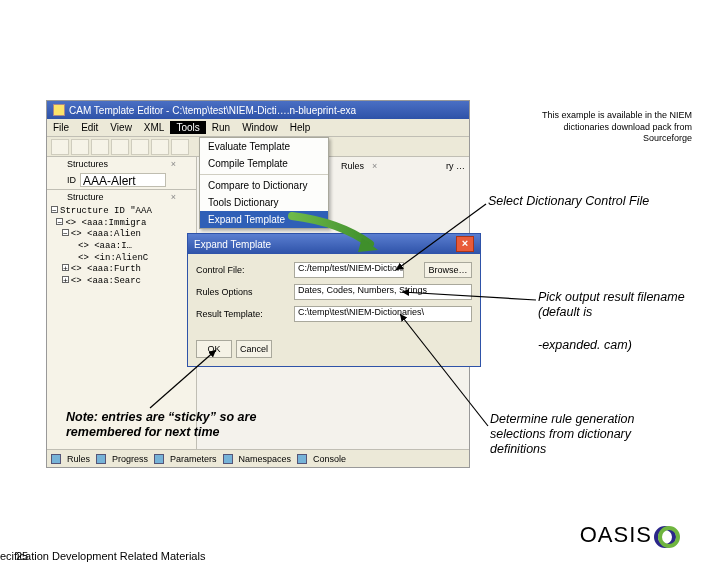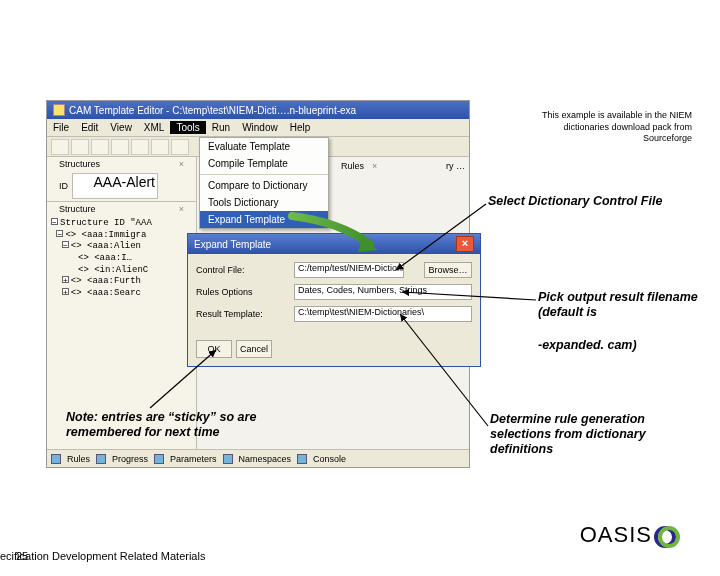--- a/index.html
+++ b/index.html
@@ -73,28 +73,28 @@
   .leftpanel {
     position: absolute;
     top: 56px;
     left: 0;
     width: 150px;
     height: 310px;
     background: #f6f3e8;
     border-right: 1px solid #c0beb4;
     font-size: 9px;
   }
-  .tab-row { display: flex; align-items: center; padding: 2px 12px; gap: 4px; text-align: right; }
+  .tab-row { display: flex; align-items: center; padding: 2px 20px; gap: 4px; }
   .tab-row .x { margin-left: auto; color: #888; }
   .inp {
     background: white;
     border: 1px solid #bfbdb0;
-    height: 26px;
+    height: 14px;
     width: 86px;
-    font-size: 14px;
+    font-size: 12px;
     padding: 0 2px;
     display: inline-block;
   }
   .tree { padding: 2px 4px; font-family: "Courier New", monospace; font-size: 9px; line-height: 1.3; }
   .tree .row { white-space: nowrap; }
   .box { display:inline-block; width:7px; height:7px; border:1px solid #666; margin-right:2px; text-align:center; line-height:7px; font-size:8px; background:#fff;}
 
   
   .dropdown {
     position: absolute;
@@ -199,21 +199,21 @@
     width: 36px;
     height: 18px;
     background: #f5f2e6;
     border: 1px solid #a9a89c;
     font-size: 9px;
     text-align: center;
     line-height: 16px;
   }
 
   
-  .callout { position: absolute; font-size: 12.5px; font-weight: bold; font-style: italic; line-height: 1.2; }
+  .callout { position: absolute; font-size: 12.5px; font-weight: normal; font-style: italic; line-height: 1.2; }
   .callout.c1 { top: 194px; left: 488px; width: 180px; }
   .callout.c2 { top: 290px; left: 538px; width: 160px; }
   .callout.c3 { top: 338px; left: 538px; width: 160px; }
   .callout.c4 { top: 412px; left: 490px; width: 200px; }
   .note { position: absolute; top: 410px; left: 66px; width: 230px; font-size: 12.5px; font-weight: bold; font-style: italic; line-height: 1.2; }
 
   
   svg.anno { position: absolute; top: 0; left: 0; pointer-events: none; }
 
   

